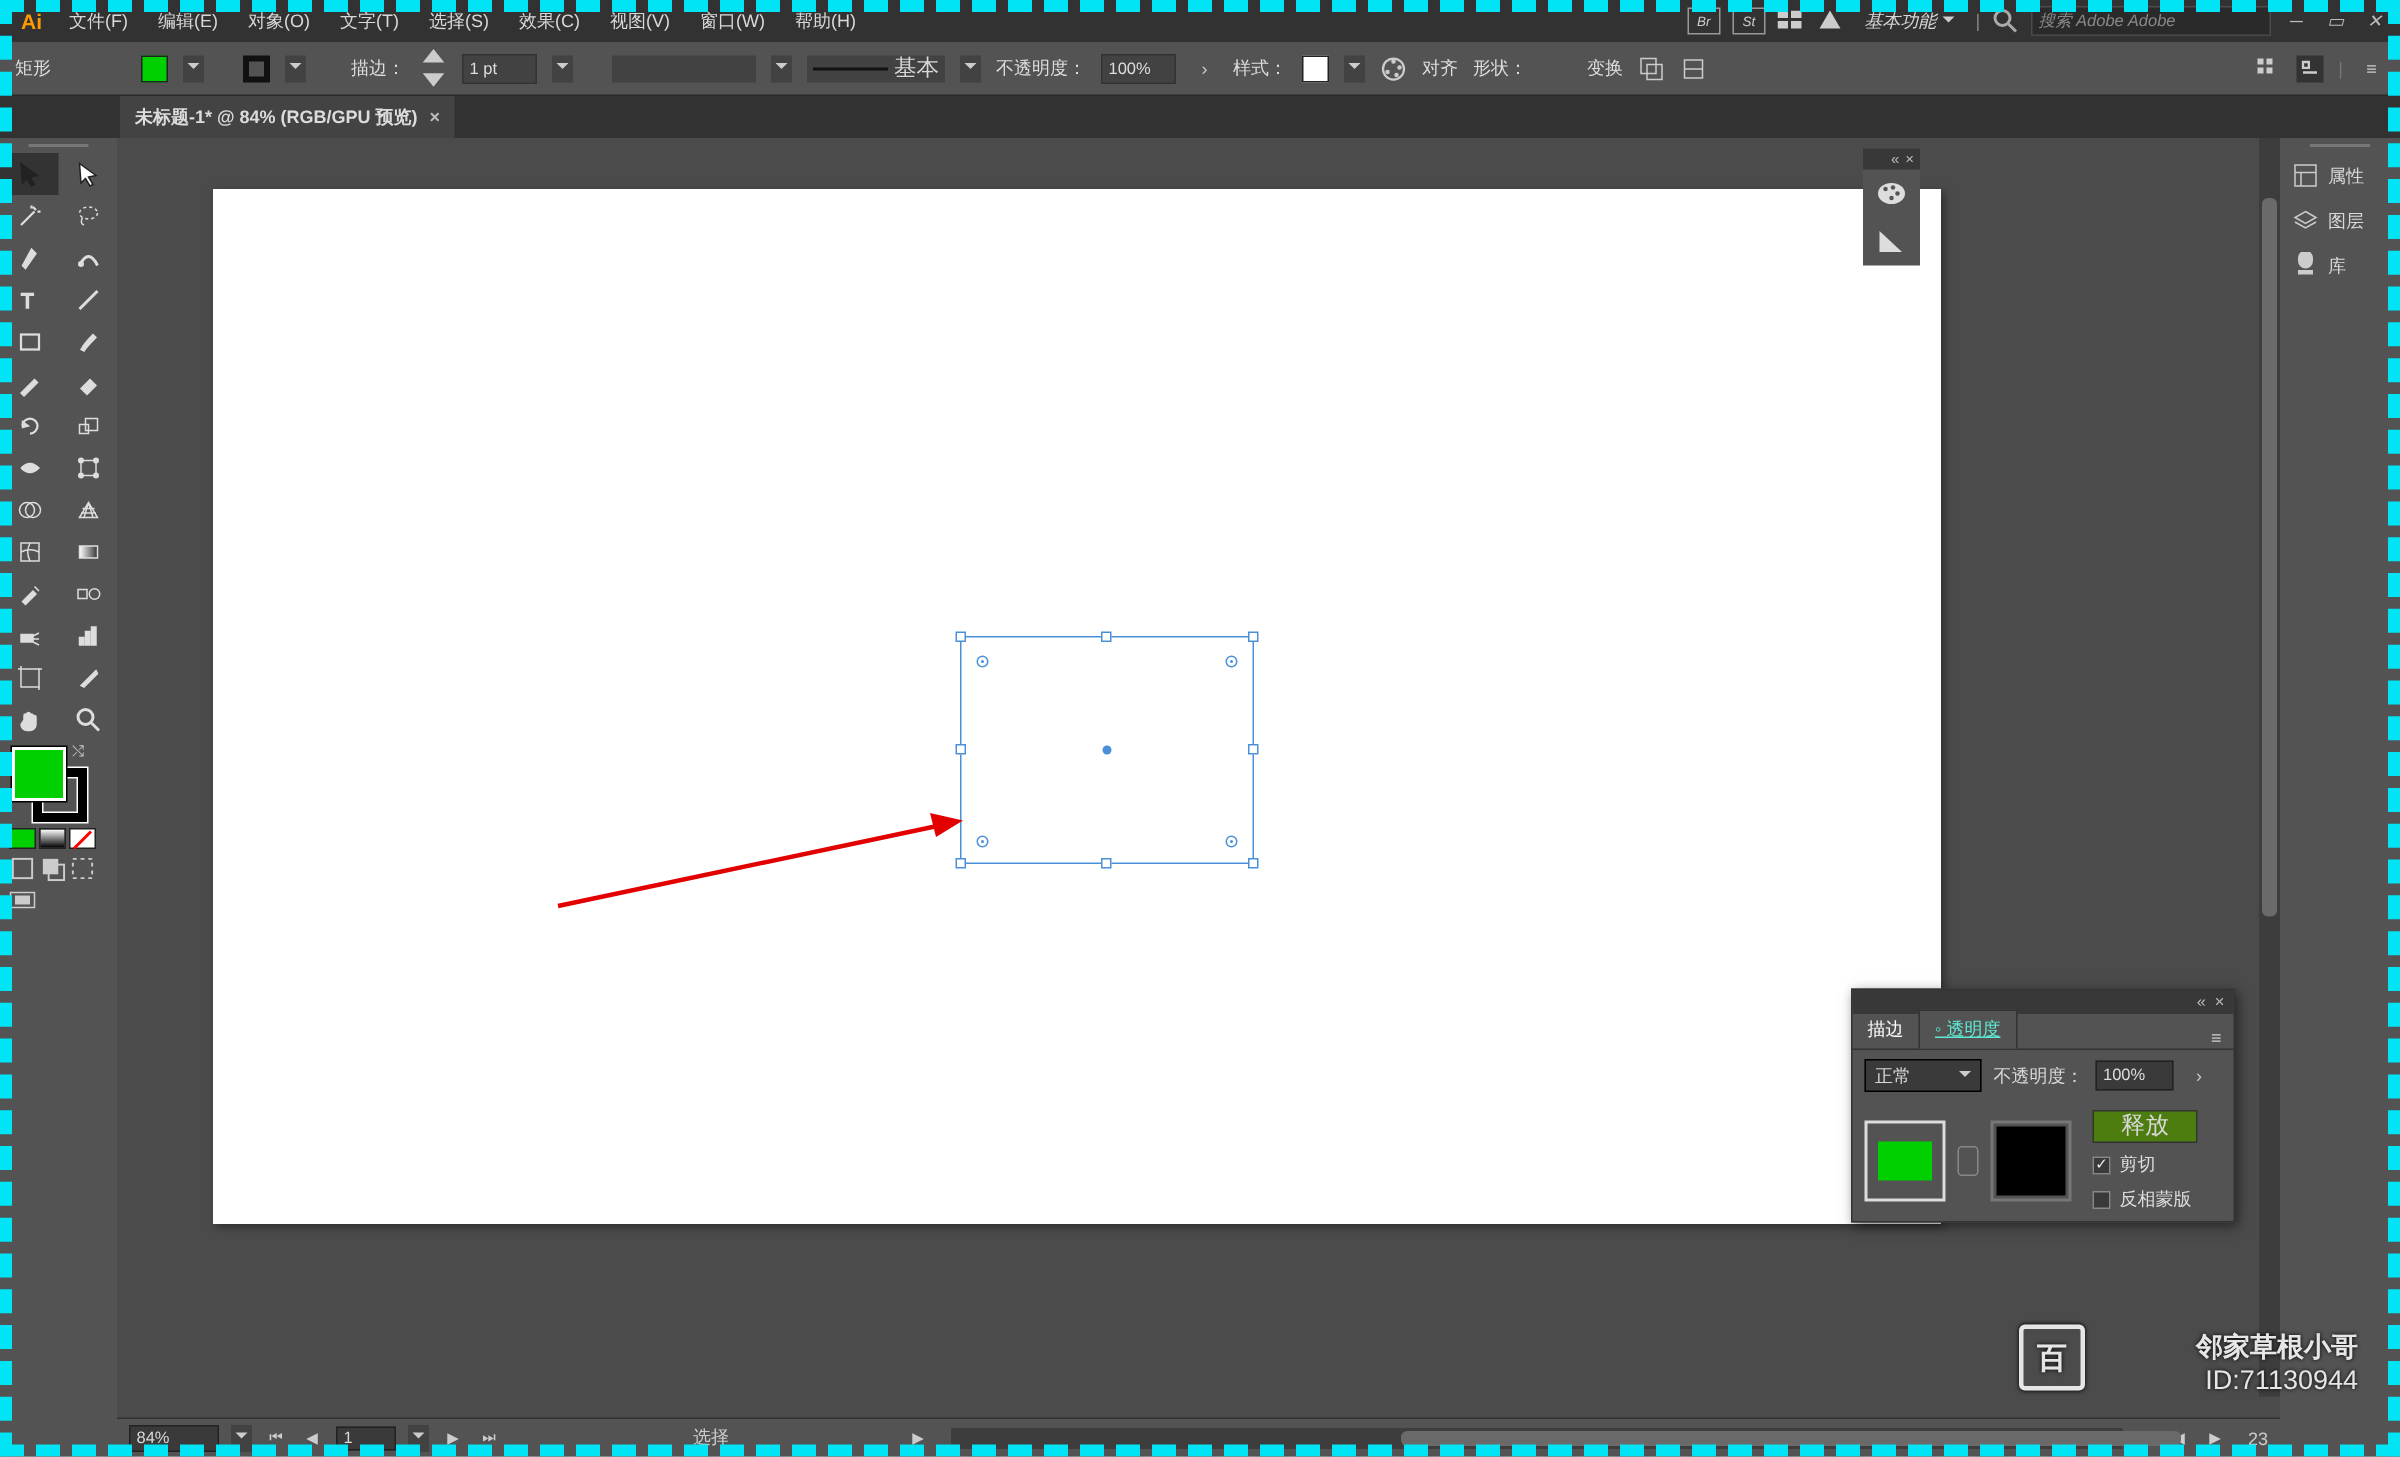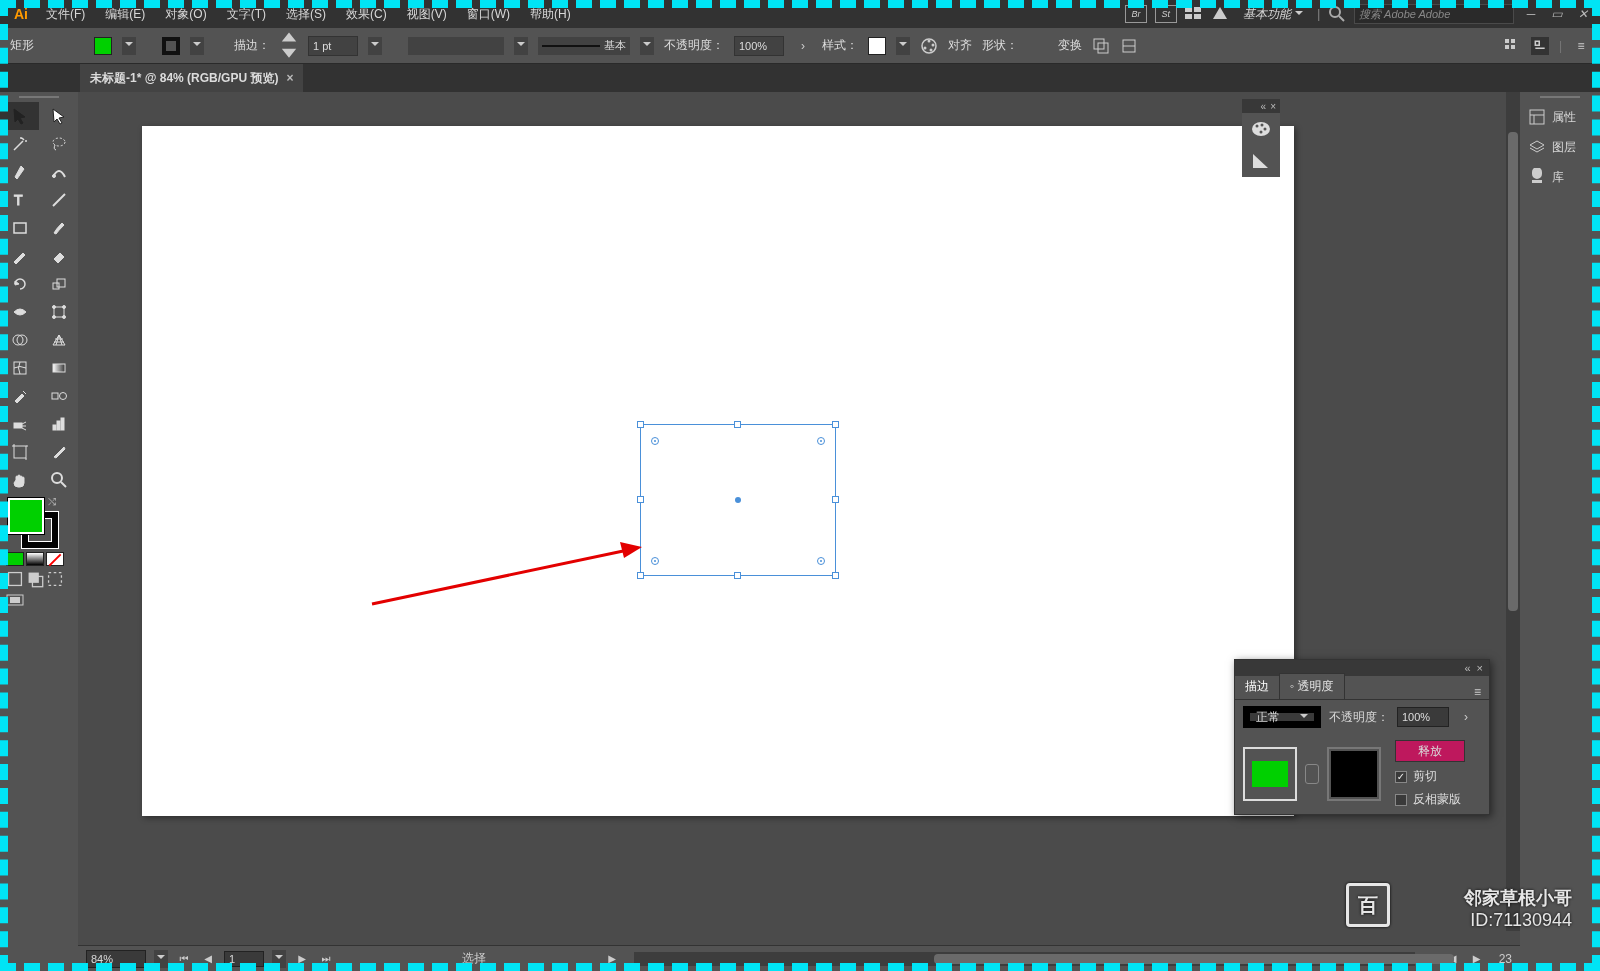--- a/index.html
+++ b/index.html
@@ -75,32 +75,32 @@
   .red-arrow{position:absolute;left:228px;top:416px;pointer-events:none;}
   
   .mini-panel{position:absolute;top:7px;right:240px;width:38px;background:#535353;z-index:12;}
   .mini-panel .hdr{height:14px;background:#383838;display:flex;align-items:center;justify-content:flex-end;gap:4px;padding:0 4px;font-size:10px;color:#bbb;}
   .mini-panel .slot{height:32px;display:flex;align-items:center;justify-content:center;}
   
   .trans-panel{position:absolute;bottom:130px;right:30px;width:256px;background:#535353;z-index:12;border:1px solid #333;box-shadow:2px 2px 8px rgba(0,0,0,.5);}
   .trans-panel .p-hdr{height:16px;background:#383838;display:flex;justify-content:flex-end;align-items:center;gap:6px;padding:0 6px;color:#bbb;font-size:11px;}
   .trans-panel .tabs{height:24px;display:flex;align-items:flex-end;border-bottom:1px solid #333;}
   .trans-panel .tab{padding:4px 10px;color:#ffffff;font-size:12px;}
-  .trans-panel .tab.act{background:#535353;border:1px solid #333;border-bottom:none;color:#e5e5e5;}
+  .trans-panel .tab.act{background:#535353;border:1px solid #333;border-bottom:none;color:#5eead4;text-decoration:underline;}
   .trans-panel .tab-menu{margin-left:auto;padding:0 8px;color:#ccc;}
   .trans-panel .row{display:flex;align-items:center;gap:8px;padding:6px 8px;}
-  .blend-dd{width:78px;height:22px;background:#3a3a3a;border:7px solid #000000;display:flex;align-items:center;justify-content:space-between;padding:0 6px;}
+  .blend-dd{width:78px;height:22px;background:#3a3a3a;border:1px solid #000000;display:flex;align-items:center;justify-content:space-between;padding:0 6px;}
   .op-field{width:52px;height:20px;background:#3a3a3a;border:1px solid #222;color:#ddd;padding:0 4px;font-size:11px;}
   .thumb-row{display:flex;align-items:center;gap:8px;padding:6px 8px;}
   .thumb{width:54px;height:54px;border:2px solid #dcdcdc;display:flex;align-items:center;justify-content:center;}
   .thumb.mask{border-color:#777;}
   .thumb .inner-g{width:36px;height:26px;background:#00d000;}
   .thumb .inner-b{width:46px;height:46px;background:#000;}
   .link-ic{width:14px;height:20px;border:1px solid #888;border-radius:3px;}
-  .btn-release{width:70px;height:22px;background:#be185d;border:1px solid #333;text-align:center;line-height:20px;font-size:12px;}
+  .btn-release{width:70px;height:22px;background:#4d7c0f;border:1px solid #333;text-align:center;line-height:20px;font-size:16px;}
   .chk-row{display:flex;align-items:center;gap:6px;font-size:12px;color:#ddd;}
   .chk{width:12px;height:12px;border:1px solid #888;background:#3a3a3a;display:inline-flex;align-items:center;justify-content:center;}
   .chk.on::after{content:"✓";font-size:10px;color:#eee;line-height:1;}
   
   .status{position:absolute;left:78px;right:80px;bottom:0;height:26px;background:#535353;display:flex;align-items:center;gap:8px;padding:0 8px;border-top:1px solid #333;z-index:8;}
   .zoom-box{width:60px;height:18px;background:#3a3a3a;border:1px solid #222;padding:0 4px;font-size:11px;line-height:16px;}
   .nav-btn{width:16px;height:16px;display:inline-flex;align-items:center;justify-content:center;color:#ccc;font-size:10px;}
   .art-field{width:40px;height:16px;background:#3a3a3a;border:1px solid #222;font-size:11px;padding:0 4px;line-height:14px;}
   .status-tool{margin-left:120px;color:#ccc;}
   .status .play{margin-left:110px;}
@@ -185,21 +185,21 @@
   <span class="dd">
       <span class="chev"></span>
     </span>
   <span style="width:6px"></span>
   <span style="width:96px;height:18px;background:#424242"></span>
   <span class="dd">
       <span class="chev"></span>
     </span>
   <div class="stroke-preview">
       <span class="ln"></span>
-      <span style="font-size:11px;padding-right:4px;">基本</span>
+      <span style="font-size:15px;padding-right:4px;">基本</span>
     </div>
   <span class="dd">
       <span class="chev"></span>
     </span>
   <span class="ctrl-label">不透明度：</span>
   <input class="num-field" value="100%" style="">
   <span class="ic">›</span>
   <span class="ctrl-label">样式：</span>
   <span class="swatch white"></span>
   <span class="dd">

